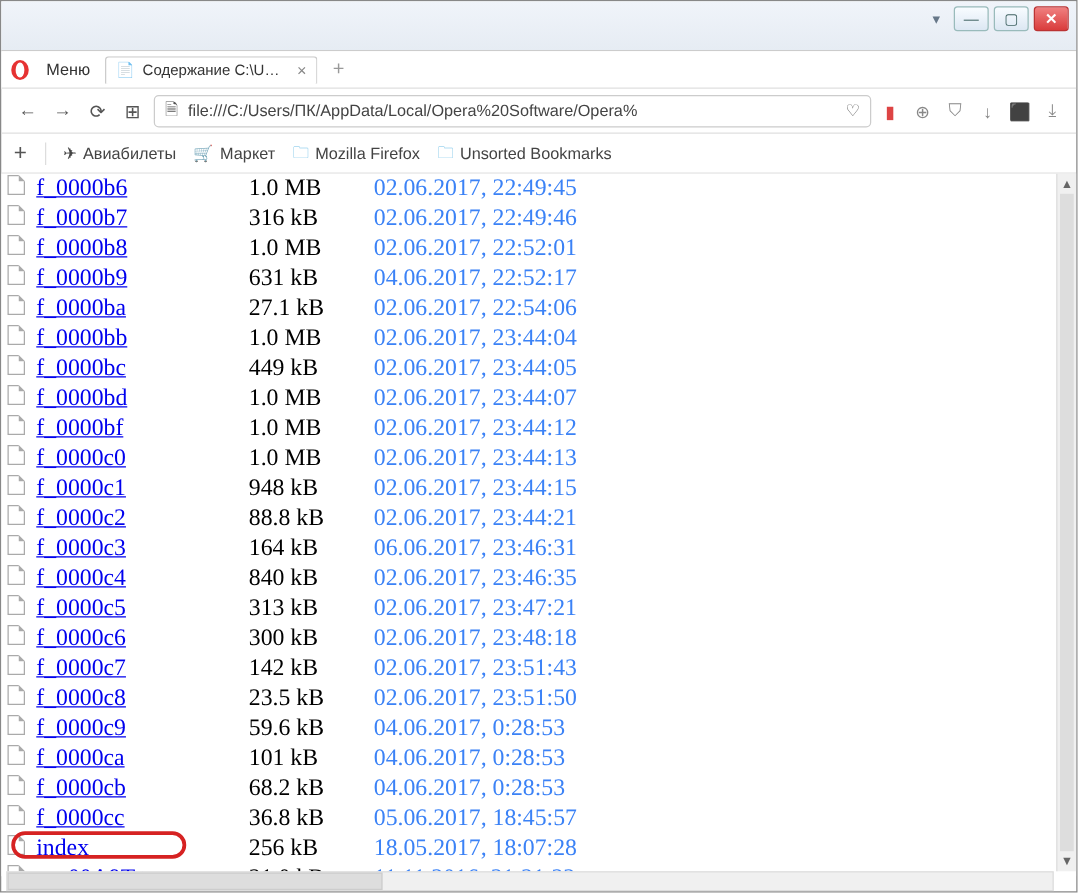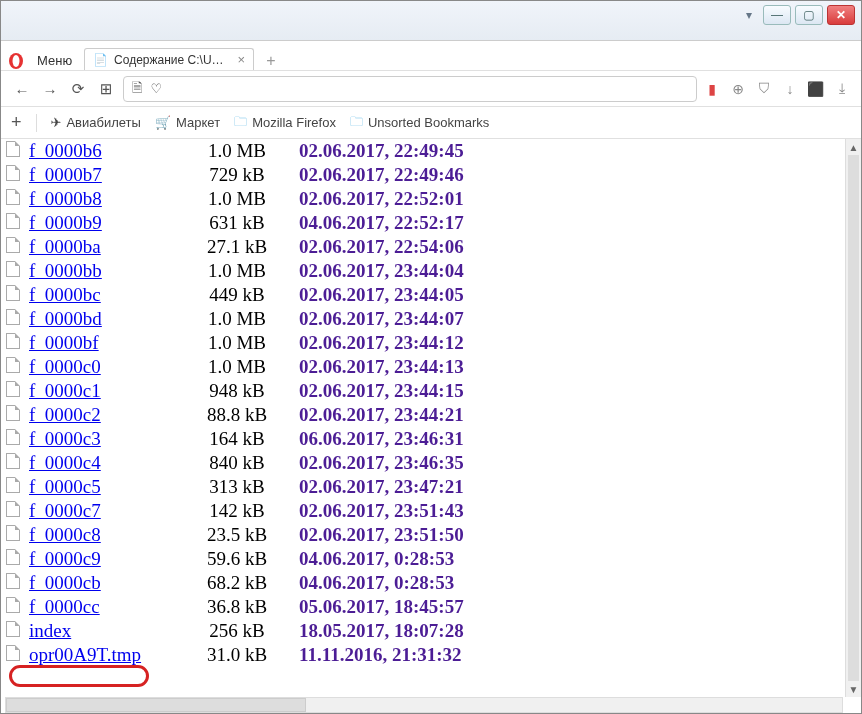--- a/index.html
+++ b/index.html
@@ -24,21 +24,21 @@
       padding: 4px 6px;
       gap: 4px;
     }
     .win-btn { width: 28px; height: 20px; border-radius: 3px; display:flex; align-items:center; justify-content:center; font-size:12px; border:1px solid #9bb; background:linear-gradient(#f8fcff,#dce7f3); color:#466; }
     .win-btn.close { background: linear-gradient(#f08080,#d93c3c); color:#fff; border-color:#b33; font-weight:bold; }
     .win-btn.dropdown { width:20px; border:none; background:none; color:#678; }
     
     .tab-bar {
       height: 30px;
       display: flex;
-      align-items: flex-end;
+      align-items: center;
       padding: 0 6px;
       gap: 6px;
       background: #fff;
       border-bottom: 1px solid #e0e0e0;
     }
     .opera-logo { width:18px; height:18px; display:flex; align-items:center; justify-content:center; }
     .menu-btn { font-size: 13px; color:#333; padding: 2px 6px; }
     .tab {
       display: flex; align-items: center; gap: 6px;
       border: 1px solid #ccc; border-bottom: none;
@@ -97,22 +97,22 @@
       background:#fff;
     }
     .file-table {
       width: 100%;
       border-collapse: collapse;
       font-size: 19px;
     }
     .file-table td { padding: 1px 4px; vertical-align: middle; white-space:nowrap; font-family: "Times New Roman", serif; }
     .col-icon { width: 24px; text-align:center; }
     .col-name { width: 170px; }
-    .col-size { width: 100px; text-align:center; padding-right: 20px !important; color:#000; }
-    .col-date { color:#4c1d95;font-weight:bold; }
+    .col-size { width: 100px; text-align:left; padding-right: 20px !important; color:#000; }
+    .col-date { color:#3b82f6; }
     .file-link { color: #0000ee; text-decoration: underline; cursor:pointer; }
     .doc-icon { width:14px; height:16px; border:1px solid #aaa; background:#fff; display:inline-block; position:relative; }
     .doc-icon::after { content:""; position:absolute; top:-1px; right:-1px; border-top:5px solid #fff; border-left:5px solid #aaa; }
     .highlight-row td:first-child, .highlight-row td:nth-child(2) {
       position: relative;
     }
     .highlight-oval {
       position:absolute;
       left: 8px;
       width: 140px;
@@ -164,20 +164,21 @@
   <span class="new-tab">+</span>
 </div>
 
 <div class="addr-row">
   <div class="nav-icon">←</div>
   <div class="nav-icon">→</div>
   <div class="nav-icon">⟳</div>
   <div class="nav-icon">⊞</div>
   <div class="addr-box">
     <span>🗎</span>
+    <span class="addr-text">file:///C:/Users/ПК/AppData/Local/Opera%20Software/Opera%</span>
     <span>♡</span>
   </div>
   <div class="right-icons">
     <div class="small-icon" style="color:#d44">▮</div>
     <div class="small-icon">⊕</div>
     <div class="small-icon">⛉</div>
     <div class="small-icon">↓</div>
     <div class="small-icon" style="color:#6a2">⬛</div>
     <div class="small-icon">⤓</div>
   </div>
@@ -210,21 +211,21 @@
       <tbody id="file-tbody">
           <tr>
             <td class="col-icon"><span class="doc-icon"></span></td>
             <td class="col-name"><a class="file-link">f_0000b6</a></td>
             <td class="col-size">1.0 MB</td>
             <td class="col-date">02.06.2017, 22:49:45</td>
           </tr>
           <tr>
             <td class="col-icon"><span class="doc-icon"></span></td>
             <td class="col-name"><a class="file-link">f_0000b7</a></td>
-            <td class="col-size">729 kB</td>
+            <td class="col-size">316 kB</td>
             <td class="col-date">02.06.2017, 22:49:46</td>
           </tr>
           <tr>
             <td class="col-icon"><span class="doc-icon"></span></td>
             <td class="col-name"><a class="file-link">f_0000b8</a></td>
             <td class="col-size">1.0 MB</td>
             <td class="col-date">02.06.2017, 22:52:01</td>
           </tr>
           <tr>
             <td class="col-icon"><span class="doc-icon"></span></td>
@@ -293,34 +294,46 @@
             <td class="col-date">02.06.2017, 23:46:35</td>
           </tr>
           <tr>
             <td class="col-icon"><span class="doc-icon"></span></td>
             <td class="col-name"><a class="file-link">f_0000c5</a></td>
             <td class="col-size">313 kB</td>
             <td class="col-date">02.06.2017, 23:47:21</td>
           </tr>
           <tr>
             <td class="col-icon"><span class="doc-icon"></span></td>
+            <td class="col-name"><a class="file-link">f_0000c6</a></td>
+            <td class="col-size">300 kB</td>
+            <td class="col-date">02.06.2017, 23:48:18</td>
+          </tr>
+          <tr>
+            <td class="col-icon"><span class="doc-icon"></span></td>
             <td class="col-name"><a class="file-link">f_0000c7</a></td>
             <td class="col-size">142 kB</td>
             <td class="col-date">02.06.2017, 23:51:43</td>
           </tr>
           <tr>
             <td class="col-icon"><span class="doc-icon"></span></td>
             <td class="col-name"><a class="file-link">f_0000c8</a></td>
             <td class="col-size">23.5 kB</td>
             <td class="col-date">02.06.2017, 23:51:50</td>
           </tr>
           <tr>
             <td class="col-icon"><span class="doc-icon"></span></td>
             <td class="col-name"><a class="file-link">f_0000c9</a></td>
             <td class="col-size">59.6 kB</td>
+            <td class="col-date">04.06.2017, 0:28:53</td>
+          </tr>
+          <tr>
+            <td class="col-icon"><span class="doc-icon"></span></td>
+            <td class="col-name"><a class="file-link">f_0000ca</a></td>
+            <td class="col-size">101 kB</td>
             <td class="col-date">04.06.2017, 0:28:53</td>
           </tr>
           <tr>
             <td class="col-icon"><span class="doc-icon"></span></td>
             <td class="col-name"><a class="file-link">f_0000cb</a></td>
             <td class="col-size">68.2 kB</td>
             <td class="col-date">04.06.2017, 0:28:53</td>
           </tr>
           <tr>
             <td class="col-icon"><span class="doc-icon"></span></td>

